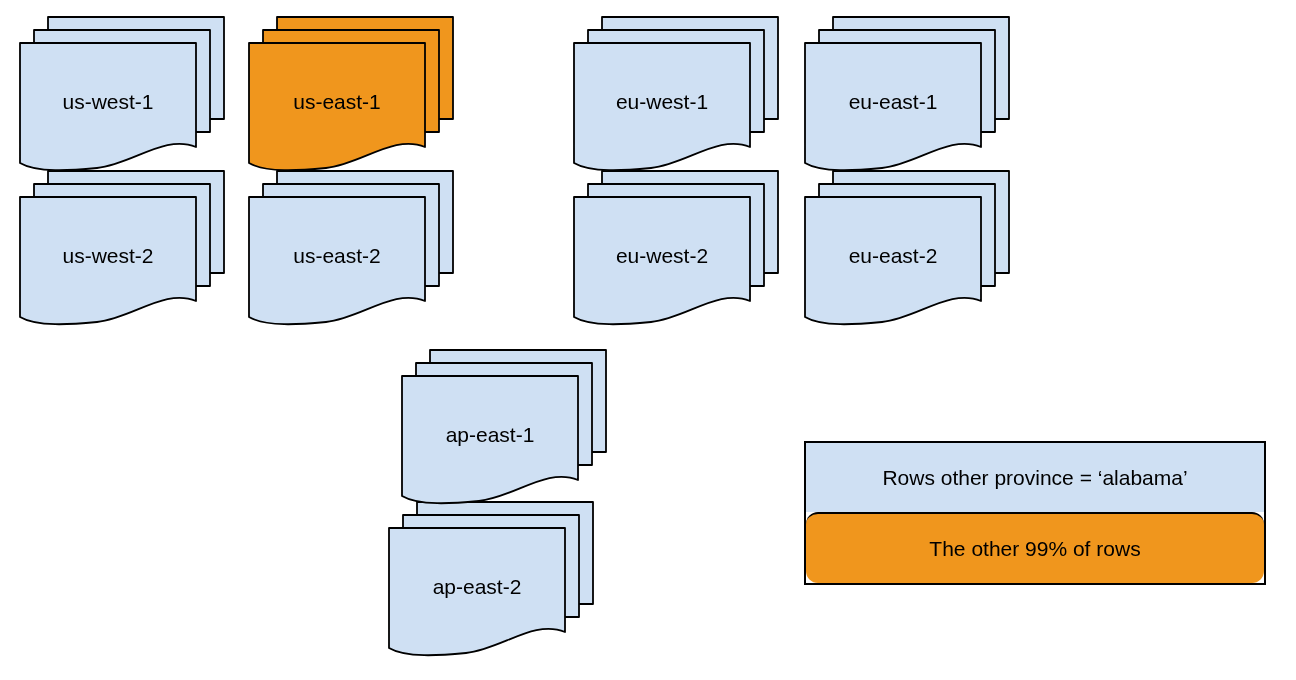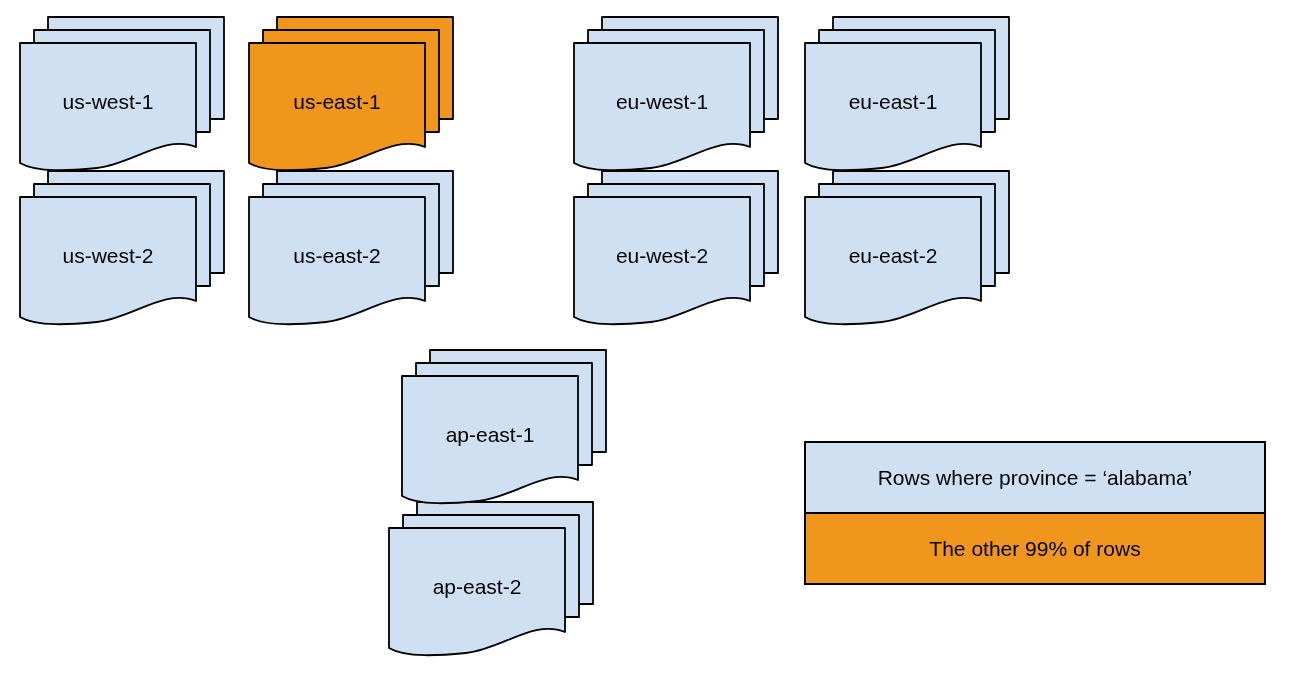--- a/index.html
+++ b/index.html
@@ -142,20 +142,20 @@
     <g fill="#cfe0f3">
       <rect class="pg" x="29" y="1" width="176" height="102"></rect>
       <rect class="pg" x="15" y="14" width="176" height="102"></rect>
       <path class="pg" d="M 1,27 H 177 V 131 C 146,118 114,148 78,152 C 52,154.5 18,157 1,147 Z"></path>
     </g>
     <text class="stack-label" x="89" y="93">ap-east-1</text>
   </svg>
 
   <div class="legend">
     <div class="legend-row" style="background: rgb(207, 224, 243);">
-      <span>Rows where province = ‘alabama’</span>
+      <span>Rows other province = ‘alabama’</span>
     </div>
-    <div class="legend-row" style="background: rgb(240, 150, 29);">
+    <div class="legend-row" style="background: rgb(240, 150, 29); border-radius: 12px;">
       <span>The other 99% of rows</span>
     </div>
   </div>
 
 </div>
 
 </body></html>

